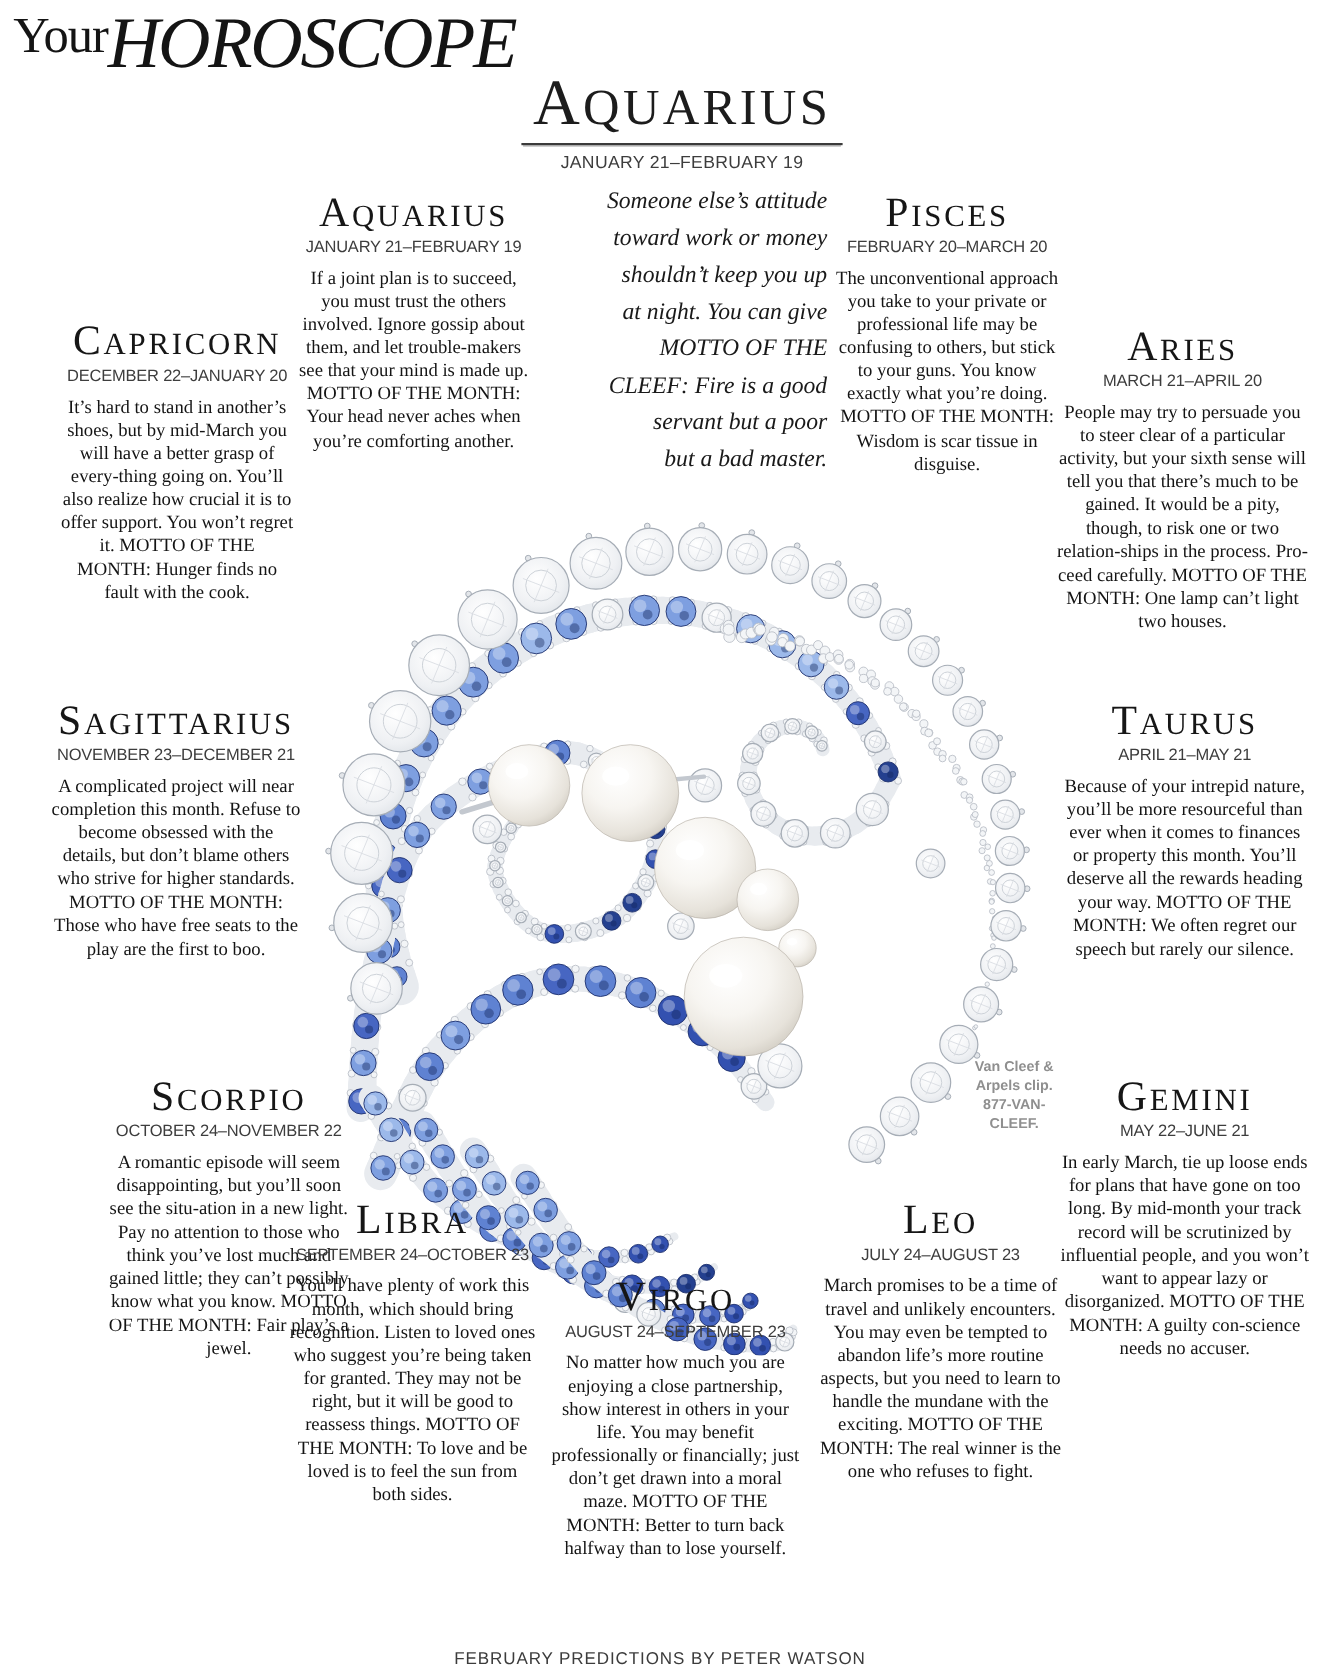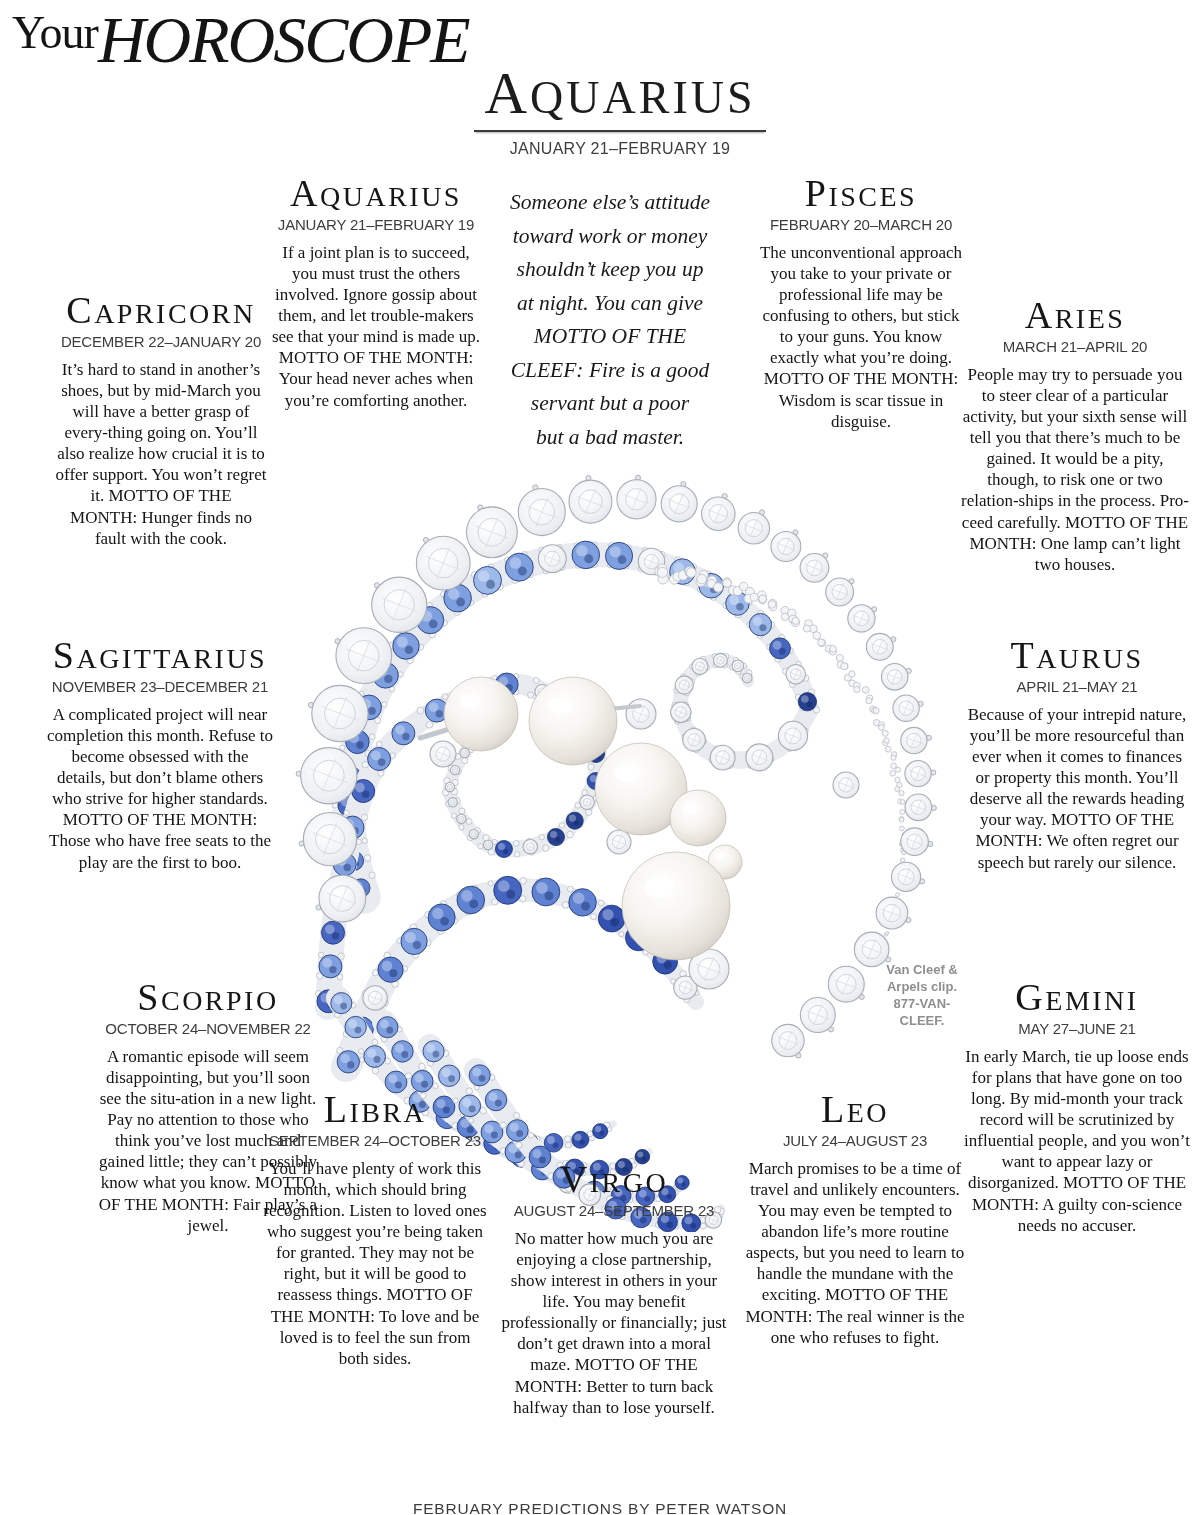--- a/index.html
+++ b/index.html
@@ -10,22 +10,22 @@
   .masthead{position:absolute;left:12px;top:2px;white-space:nowrap;}
   .masthead .kicker{font-size:46px;letter-spacing:-1px;vertical-align:14px;color:#141414;}
   .masthead .title{font-size:66px;letter-spacing:-2px;color:#141414;font-style:italic;}
 
   
   .feature{position:absolute;left:440px;top:64px;width:360px;text-align:center;}
   .feature-sign{display:inline-block;font-size:46px;letter-spacing:3px;text-transform:uppercase;
                 border-bottom:2px solid #3b3b3b;box-shadow:0 3px 0 -1.5px #c9c9c9;padding:0 10px 7px;line-height:1;}
   .feature-sign::first-letter{font-size:59px;}
   .feature-dates{font-family:"Liberation Sans",sans-serif;font-size:16px;color:#3d3d3d;margin-top:8px;letter-spacing:.3px;}
-  .feature-text{position:absolute;left:458px;top:166px;width:304px;text-align:center;
-                font-style:italic;font-size:21.5px;line-height:1.56;color:#191919;margin-top:20px;}
+  .feature-text{position:absolute;left:448px;top:166px;width:304px;text-align:right;
+                font-style:italic;font-size:21.5px;line-height:1.56;color:#191919;}
 
   
   .sign{position:absolute;text-align:center;}
   .sign-name{font-size:28px;letter-spacing:2.5px;text-transform:uppercase;line-height:1;white-space:nowrap;color:#161616;}
   .sign-name::first-letter{font-size:38px;}
   .sign-dates{font-family:"Liberation Sans",sans-serif;font-size:15px;color:#3d3d3d;margin:4px 0 9px;letter-spacing:-.2px;white-space:nowrap;}
   .sign-text{font-size:17px;line-height:1.24;color:#141414;}
 
   #b-capricorn{left:55px;top:291px;width:212px;}
   #b-sagittarius{left:46px;top:636px;width:228px;}
@@ -1702,21 +1702,21 @@
     <div class="sign-dates">MARCH 21–APRIL 20</div>
     <div class="sign-text">People may try to persuade you to steer clear of a particular activity, but your sixth sense will tell you that there’s much to be gained. It would be a pity, though, to risk one or two relation-ships in the process. Pro-ceed carefully. MOTTO OF THE MONTH: One lamp can’t light two houses.</div>
   </div>
   <div class="sign" id="b-taurus">
     <div class="sign-name">Taurus</div>
     <div class="sign-dates">APRIL 21–MAY 21</div>
     <div class="sign-text">Because of your intrepid nature, you’ll be more resourceful than ever when it comes to finances or property this month. You’ll deserve all the rewards heading your way. MOTTO OF THE MONTH: We often regret our speech but rarely our silence.</div>
   </div>
   <div class="sign" id="b-gemini">
     <div class="sign-name">Gemini</div>
-    <div class="sign-dates">MAY 27–JUNE 21</div>
+    <div class="sign-dates">MAY 22–JUNE 21</div>
     <div class="sign-text">In early March, tie up loose ends for plans that have gone on too long. By mid-month your track record will be scrutinized by influential people, and you won’t want to appear lazy or disorganized. MOTTO OF THE MONTH: A guilty con-science needs no accuser.</div>
   </div>
   <div class="sign" id="b-libra">
     <div class="sign-name">Libra</div>
     <div class="sign-dates">SEPTEMBER 24–OCTOBER 23</div>
     <div class="sign-text">You’ll have plenty of work this month, which should bring recognition. Listen to loved ones who suggest you’re being taken for granted. They may not be right, but it will be good to reassess things. MOTTO OF THE MONTH: To love and be loved is to feel the sun from both sides.</div>
   </div>
   <div class="sign" id="b-virgo">
     <div class="sign-name">Virgo</div>
     <div class="sign-dates">AUGUST 24–SEPTEMBER 23</div>

